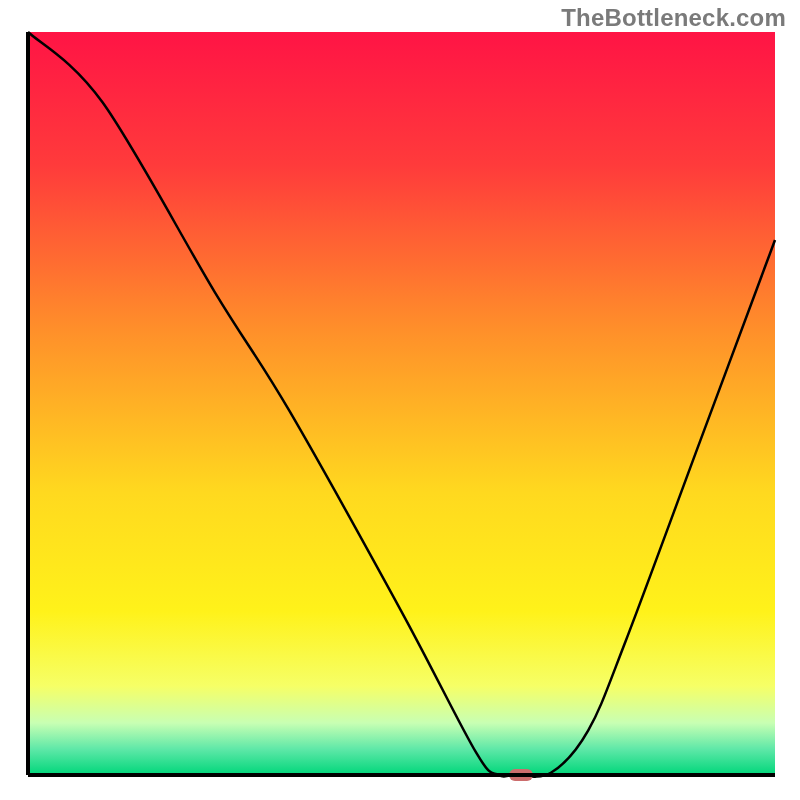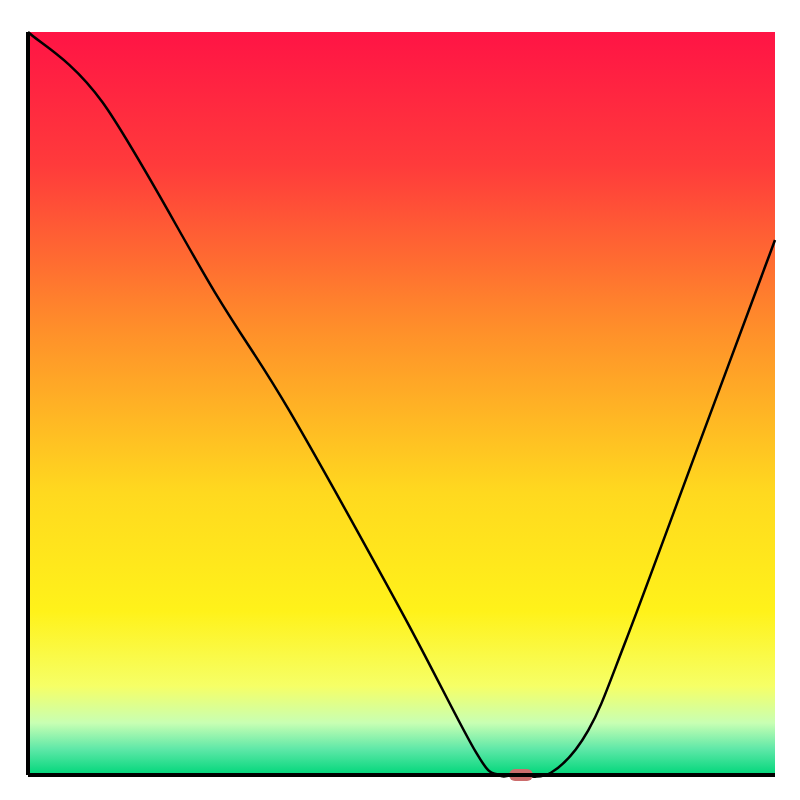--- a/index.html
+++ b/index.html
@@ -28,20 +28,21 @@
   svg.chart {
     position: absolute;
     top: 0;
     left: 0;
   }
 </style>
 </head>
 <body>
 
 <div class="container">
+  <div class="watermark">TheBottleneck.com</div>
   <svg class="chart" width="800" height="800" viewBox="0 0 800 800">
     <defs>
       <linearGradient id="bg-grad" x1="0" y1="0" x2="0" y2="1">
           <stop offset="0%" stop-color="#ff1445"></stop>
           <stop offset="18%" stop-color="#ff3b3b"></stop>
           <stop offset="40%" stop-color="#ff8f2a"></stop>
           <stop offset="62%" stop-color="#ffd91f"></stop>
           <stop offset="78%" stop-color="#fff21a"></stop>
           <stop offset="88%" stop-color="#f6ff66"></stop>
           <stop offset="93%" stop-color="#c8ffb3"></stop>

